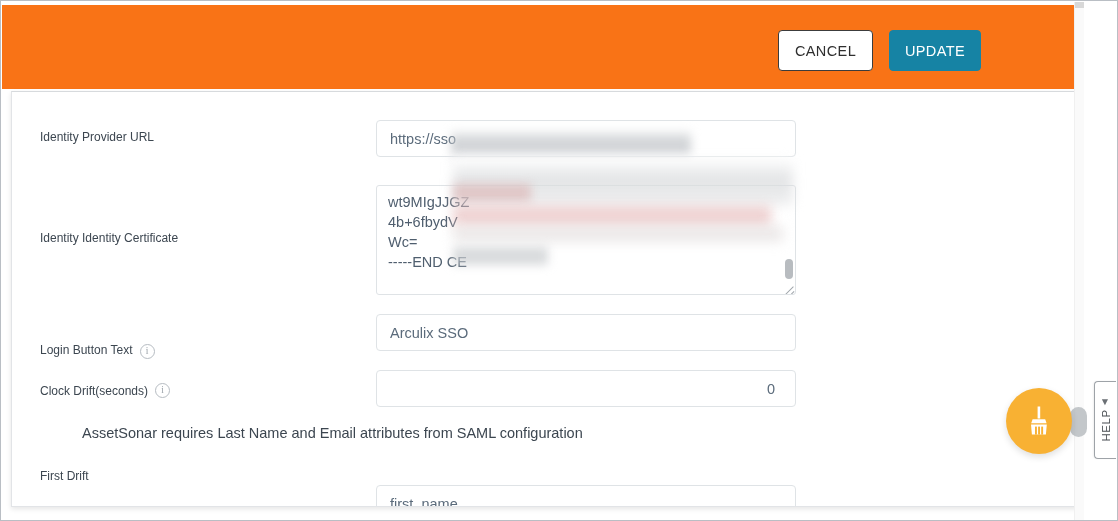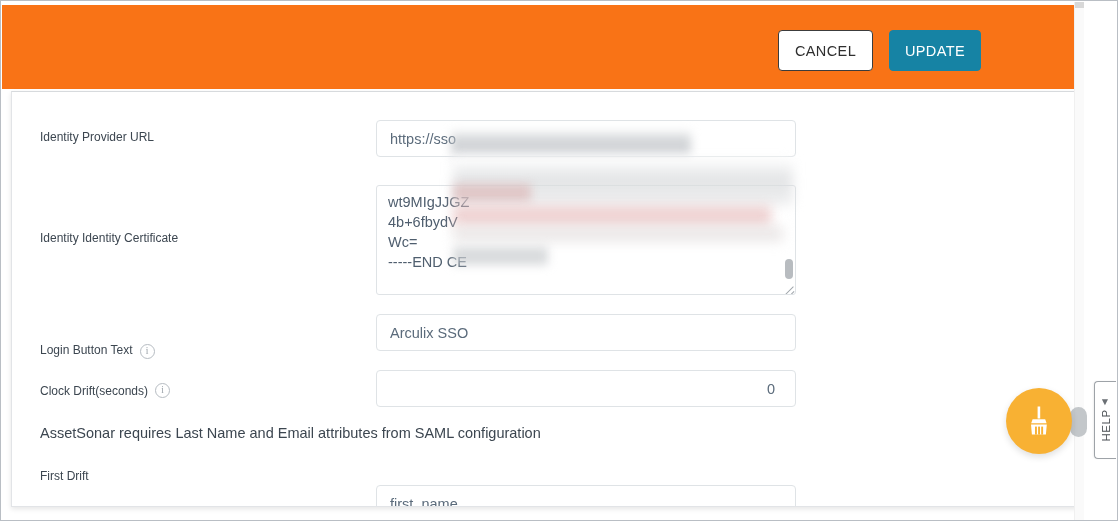--- a/index.html
+++ b/index.html
@@ -400,21 +400,21 @@
     </div>
 
     <div class="form-row" style="top:278px;">
       <div class="field-label" style="top:10px;align-items:flex-end;">
         <span>Clock Drift(seconds)</span>
         <span class="info-icon"></span>
       </div>
       <input class="text-input num-right" style="top: 0px;" type="text" readonly="" id="clock-drift-input" value="0">
     </div>
 
-    <div id="saml-note" style="top:333px;">AssetSonar requires Last Name and Email attributes from SAML configuration</div>
+    <div id="saml-note" style="top:333px;margin-left:42px;">AssetSonar requires Last Name and Email attributes from SAML configuration</div>
 
     <div class="form-row" style="top:367px;">
       <div class="field-label" style="top:10px;">
         <span>First Drift</span>
       </div>
       <input class="text-input" style="top: 4px; margin-top: 22px;" type="text" readonly="" id="first-name-input" value="first_name">
     </div>
 
   </div>
 

